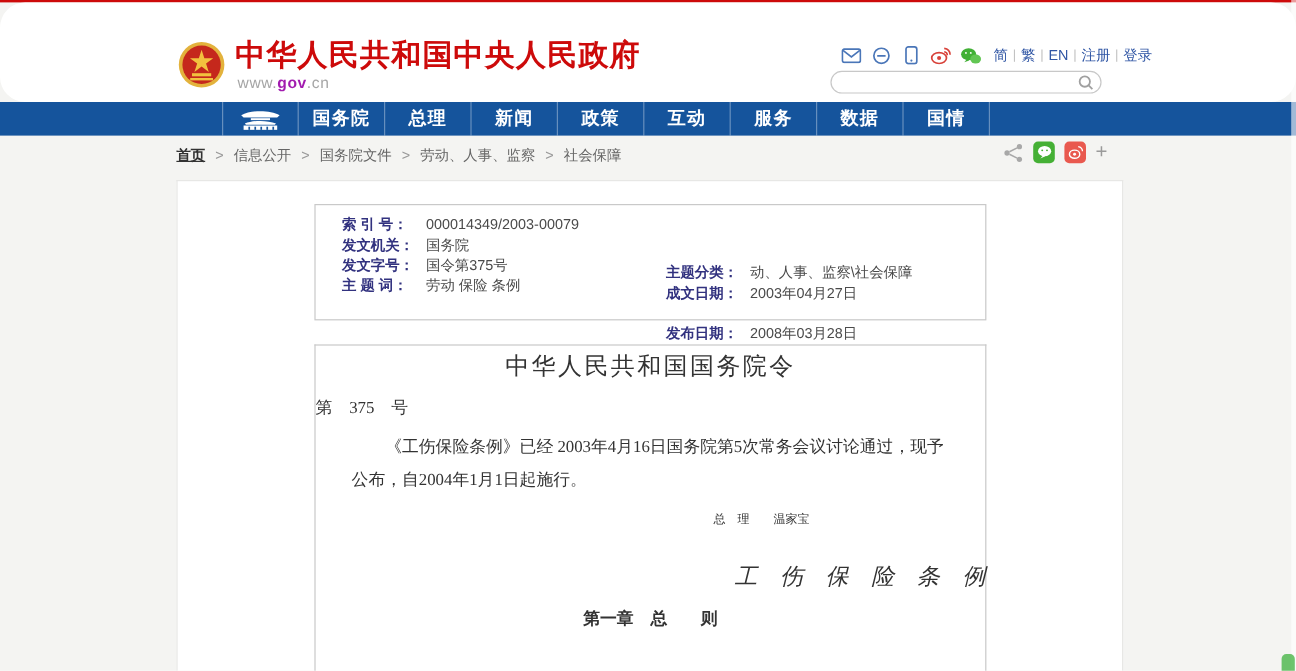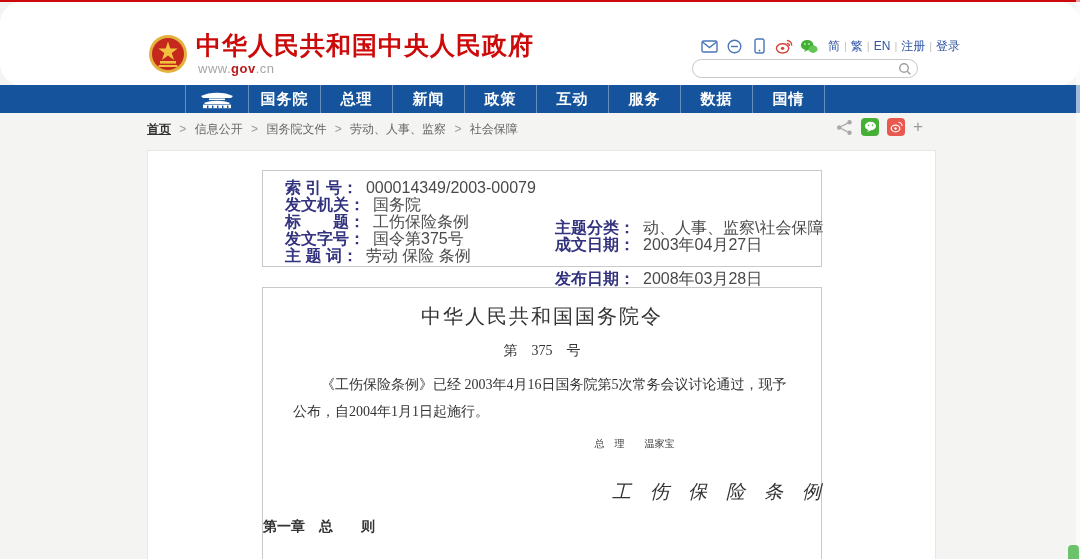--- a/index.html
+++ b/index.html
@@ -9,21 +9,21 @@
   *{box-sizing:border-box;}
   body{margin:0;background:#fff;font-family:"Liberation Sans","DejaVu Sans",sans-serif;}
   .screen{position:relative;width:1080px;height:559px;overflow:hidden;background:#f4f4f2;}
 
   
   .topline{position:absolute;top:0;left:0;width:100%;height:2px;background:var(--brand-red);}
   .header{position:absolute;top:2px;left:0;width:100%;height:83px;background:#fff;border-radius:21px;}
   .emblem{position:absolute;left:148px;top:31px;width:40px;height:42px;}
   .site-title{position:absolute;left:196px;top:27px;font-size:25px;font-weight:bold;color:var(--brand-red);letter-spacing:1px;white-space:nowrap;}
   .site-url{position:absolute;left:198px;top:59px;font-size:13px;color:#a6a6a6;letter-spacing:.5px;}
-  .site-url .gov{color:#b91c1c;font-weight:bold;}
+  .site-url .gov{color:#a21caf;font-weight:bold;}
   .header-tools{position:absolute;left:700px;top:35px;height:18px;display:flex;align-items:center;gap:7px;}
   .tool-icon{width:18px;height:16px;display:inline-flex;align-items:center;justify-content:center;}
   .lang-links{display:flex;align-items:center;font-size:12px;color:var(--link-blue);margin-left:3px;white-space:nowrap;}
   .lang-links .sep{color:#c2c2c2;margin:0 4px;font-size:11px;}
   .lang-links span[data-interactable="true"]{cursor:pointer;}
   .search-pill{position:absolute;left:692px;top:57px;width:226px;height:19px;border:1px solid #c8c8c8;border-radius:10px;background:#fff;}
   .search-pill input{position:absolute;left:10px;top:1px;width:185px;height:15px;border:none;outline:none;font-size:12px;background:transparent;}
   .search-btn{position:absolute;right:5px;top:2px;width:14px;height:14px;cursor:pointer;}
 
   
@@ -39,37 +39,37 @@
   .breadcrumb .csep{color:#999;margin:0 5px;}
   .share-bar{position:absolute;left:836px;top:118px;display:flex;align-items:center;gap:8px;}
   .share-sq{width:18px;height:18px;border-radius:4px;display:flex;align-items:center;justify-content:center;cursor:pointer;}
   .share-sq.wechat{background:var(--wechat-green);}
   .share-sq.weibo{background:var(--weibo-red);}
   .share-plus{color:#9a9a9a;font-size:17px;line-height:18px;cursor:pointer;}
 
   
   .card{position:absolute;left:147px;top:150px;width:789px;height:409px;background:#fff;border:1px solid #e7e7e5;border-bottom:none;}
   .meta-box{position:absolute;left:114px;top:19px;width:560px;height:97px;border:1px solid #c9c9c9;background:#fff;}
-  .meta-col{position:absolute;top:8px;font-size:16px;}
+  .meta-col{position:absolute;top:8px;font-size:12px;}
   .meta-col.left{left:22px;}
   .meta-col.right{left:292px;margin-top:40px;}
   .meta-row{height:17px;line-height:17px;white-space:nowrap;}
   .meta-label{display:inline-block;min-width:62px;color:var(--label-navy);font-weight:bold;}
   .meta-value{color:#4a4a4a;margin-left:8px;}
 
   
   .doc-box{position:absolute;left:114px;top:136px;width:560px;height:274px;border:1px solid #c9c9c9;border-bottom:none;background:#fff;
            font-family:"Liberation Serif","DejaVu Serif",serif;color:#333;}
-  .doc-title{text-align:center;font-size:20px;margin-top:15px;letter-spacing:2px;}
-  .doc-number{text-align:center;font-size:14px;margin-top:12px;}
+  .doc-title{text-align:center;font-size:20px;margin-top:4px;letter-spacing:2px;}
+  .doc-number{text-align:left;font-size:14px;margin-top:12px;}
   .doc-para{font-size:14px;line-height:27px;margin:11px 30px 12px;text-indent:2em;}
   .doc-signer{font-size:10px;margin-top:8px;text-align:center;padding-left:185px;}
   .doc-signdate{font-size:14px;margin-top:14px;text-align:center;padding-left:195px;}
   .law-title{text-align:right;font-size:19px;margin-top:28px;font-style:italic;}
-  .chapter{text-align:left;font-size:14px;font-weight:bold;margin-top:13px;}
+  .chapter{text-align:center;font-size:14px;font-weight:bold;margin-top:13px;}
 
   
   .scrollbar{position:absolute;right:0;top:0;width:4px;height:100%;background:rgba(255,255,255,.6);}
   .float-btn{position:absolute;right:1px;bottom:-8px;width:11px;height:22px;border-radius:4px;background:#3eb23e;opacity:.75;}
 </style>
 </head>
 <body>
 
 <div class="screen" data-interactable="false">
 
@@ -216,23 +216,20 @@
 
     <div class="meta-box" data-interactable="false">
       <div class="meta-col left" data-interactable="false">
         <div class="meta-row" data-interactable="false">
           <span class="meta-label" data-interactable="false">索 引 号：</span><span class="meta-value" data-interactable="false">000014349/2003-00079</span>
         </div>
         <div class="meta-row" data-interactable="false">
           <span class="meta-label" data-interactable="false">发文机关：</span><span class="meta-value" data-interactable="false">国务院</span>
         </div>
         <div class="meta-row" data-interactable="false">
-          <span class="meta-label" data-interactable="false">标　　题：</span><span class="meta-value" data-interactable="false">工伤保险条例</span>
-        </div>
-        <div class="meta-row" data-interactable="false">
           <span class="meta-label" data-interactable="false">发文字号：</span><span class="meta-value" data-interactable="false">国令第375号</span>
         </div>
         <div class="meta-row" data-interactable="false">
           <span class="meta-label" data-interactable="false">主 题 词：</span><span class="meta-value" data-interactable="false">劳动 保险 条例</span>
         </div>
       </div>
       <div class="meta-col right" data-interactable="false">
         <div class="meta-row" data-interactable="false">
           <span class="meta-label" data-interactable="false">主题分类：</span><span class="meta-value" data-interactable="false">动、人事、监察\社会保障</span>
         </div>

